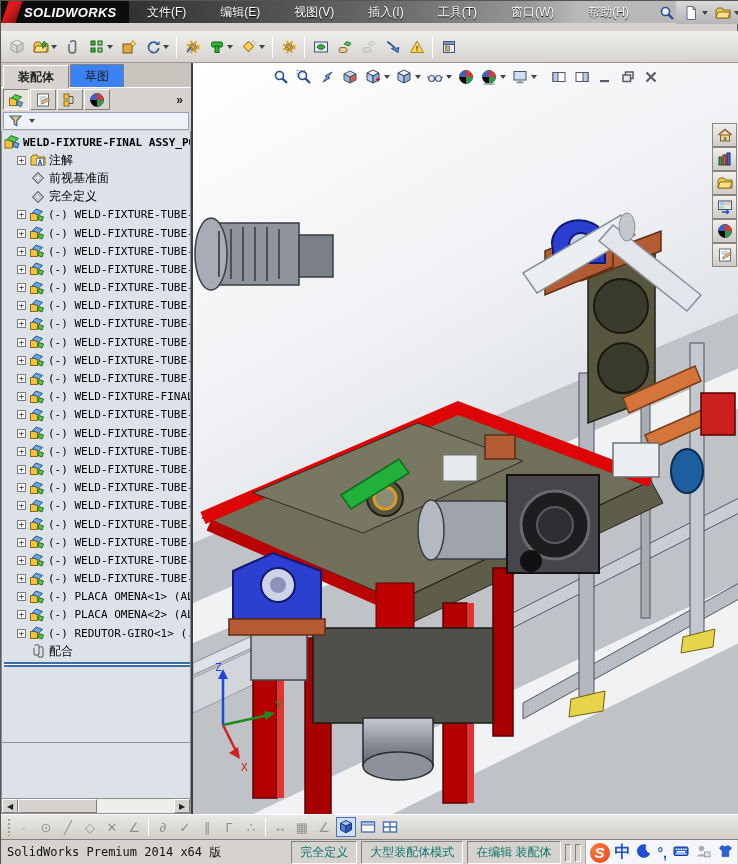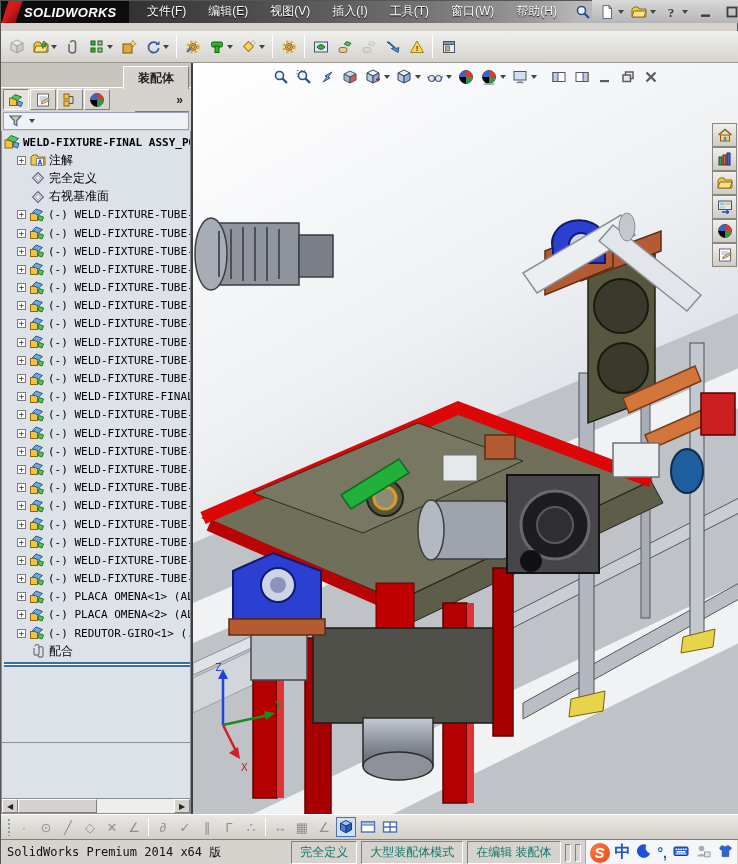--- a/index.html
+++ b/index.html
@@ -1,42 +1,42 @@
 <!DOCTYPE html>
 <html><head>
 <meta charset="utf-8">
 <style>
   * { box-sizing: border-box; margin: 0; padding: 0; }
   html,body { width:738px; height:864px; overflow:hidden;
     font-family:"Liberation Sans","DejaVu Sans",sans-serif; font-size:12px; }
   #app { position:relative; width:738px; height:864px; background:#d6d3ce; border:1px solid #555; }
 
   
-  .titlebar { position:absolute; left:0; top:0; width:738px; height:22px; display:flex; align-items:flex-end;
+  .titlebar { position:absolute; left:0; top:0; width:738px; height:22px; display:flex; align-items:flex-start;
     background:linear-gradient(90deg,#141414 0%,#3a3a3a 22%,#6e6e6e 55%,#9a9a9a 72%,#b8b8b8 78%); }
   .brand { display:flex; align-items:center; padding:0 10px 0 4px; background:#0d0d0d; color:#fff; min-width:128px; }
   .brand .slash { width:14px; height:22px; background:linear-gradient(120deg,#d81a1a 40%,#8a0f0f); transform:skewX(-18deg); margin-right:5px; }
   .brand .bname { font-style:italic; font-weight:bold; font-size:13px; letter-spacing:.3px; white-space:nowrap; }
-  .menubar { display:flex; align-items:center; gap:6px; padding-left:10px;border-radius:15px; }
+  .menubar { display:flex; align-items:center; gap:18px; padding-left:10px;border-radius:15px; }
   .menu-item { color:#fff; padding:3px 8px; white-space:nowrap; text-shadow:0 1px 1px #000; cursor:default; }
   .tb-right { margin-left:auto; display:flex; align-items:center; background:linear-gradient(#d9d9d9,#b5b5b5); padding:0 4px; gap:1px; }
   .qbtn { display:flex; align-items:center; padding:2px; border:1px solid transparent; }
   .caret { width:0; height:0; border-left:3px solid transparent; border-right:3px solid transparent; border-top:4px solid #444; margin-left:2px; }
   .winbtn { width:22px; height:18px; display:flex; align-items:center; justify-content:center; margin-left:3px; }
 
   
   .main-toolbar { position:absolute; left:0; top:30px; width:738px; height:32px;
     background:linear-gradient(#efefec,#d6d3ce); border-bottom:1px solid #9b988f; display:flex; align-items:center; padding:0 4px; gap:1px; }
   .tbtn { display:flex; align-items:center; padding:3px 2px; border:1px solid transparent; border-radius:2px; }
   .tsep { width:1px; height:22px; background:#9a978e; border-right:1px solid #fff; margin:0 3px; }
   .disabled { opacity:.38; filter:grayscale(1); }
 
   
   .left-panel { position:absolute; left:0; top:62px; width:190px; height:751px; background:#d6d3ce; display:flex; flex-direction:column; }
-  .panel-tabs { height:24px; display:flex; align-items:flex-end; padding:2px 2px 0 2px; background:#c8c5be; gap:1px;flex-direction:column; }
+  .panel-tabs { height:24px; display:flex; align-items:flex-end; padding:2px 2px 0 2px; background:#c8c5be; gap:1px; }
   .ptab { padding:3px 14px 2px; border:1px solid #808080; border-bottom:none; background:#3b82f6; color:#222; }
   .ptab.active { background:#d6d3ce; border-color:#fff #808080 #d6d3ce #fff; position:relative; top:1px; font-weight:bold; }
   .mgr-row { height:24px; display:flex; align-items:center; gap:1px; padding:1px 2px; background:#d6d3ce; border-top:1px solid #fff; }
   .mgrbtn { width:26px; height:21px; display:flex; align-items:center; justify-content:center; border:1px solid; border-color:#fff #808080 #808080 #fff; background:#d6d3ce; }
   .mgrbtn.active { border-color:#808080 #fff #fff #808080; background:#e6e3de; }
   .mgr-chevron { margin-left:auto; padding-right:6px; color:#222; font-weight:bold; }
   .filter-row { height:18px; margin:1px 2px; border:1px solid #9aa2b8; background:#eef1f6; display:flex; align-items:center; padding:0 3px; gap:3px; }
   .tree { flex:0 0 612px; background:#dde1e8; border:1px solid #8a8f9a; border-top:none; overflow:hidden; padding:2px 0 0 2px; position:relative; }
   .tree-row { display:flex; align-items:center; height:18.2px; gap:3px; white-space:nowrap; overflow:hidden;
     font-family:"DejaVu Sans Mono","Liberation Mono",monospace; font-size:11px; color:#000; }
@@ -385,32 +385,32 @@
         </div>
         <div class="tree-row cjk">
           <span class="indent"></span>
           <span class="no-exp"></span>
           <span class="ico">
             <svg viewBox="0 0 16 16" width="16" height="16">
               <rect x="4.2" y="4.2" width="7.6" height="7.6" transform="rotate(45 8 8)" fill="#eef2f8" fill-opacity=".5" stroke="#667" stroke-width="1.1"></rect>
               <rect x="6" y="6" width="4" height="4" transform="rotate(45 8 8)" fill="none" stroke="#99a" stroke-width=".8"></rect>
             </svg>
           </span>
-          <span class="lbl">完全定义</span>
+          <span class="lbl">前视基准面</span>
         </div>
         <div class="tree-row cjk">
           <span class="indent"></span>
           <span class="no-exp"></span>
           <span class="ico">
             <svg viewBox="0 0 16 16" width="16" height="16">
               <rect x="4.2" y="4.2" width="7.6" height="7.6" transform="rotate(45 8 8)" fill="#eef2f8" fill-opacity=".5" stroke="#667" stroke-width="1.1"></rect>
               <rect x="6" y="6" width="4" height="4" transform="rotate(45 8 8)" fill="none" stroke="#99a" stroke-width=".8"></rect>
             </svg>
           </span>
-          <span class="lbl">右视基准面</span>
+          <span class="lbl">完全定义</span>
         </div>
         <div class="tree-row">
           <span class="indent"></span>
           <span class="expander">+</span>
           <span class="ico">
             <svg viewBox="0 0 16 16" width="16" height="16">
               <rect x="1.5" y="6.5" width="7" height="7" fill="#f3c33c" stroke="#8a6a10"></rect>
               <path d="M7 2l6.5 2.5-4 3.5-6-2.5z" fill="#6fa8dc" stroke="#2a5a8c"></path>
               <path d="M10 8.5l4.5 1.5-1.5 4-4-1.5z" fill="#57c257" stroke="#1e7a1e"></path>
             </svg>

